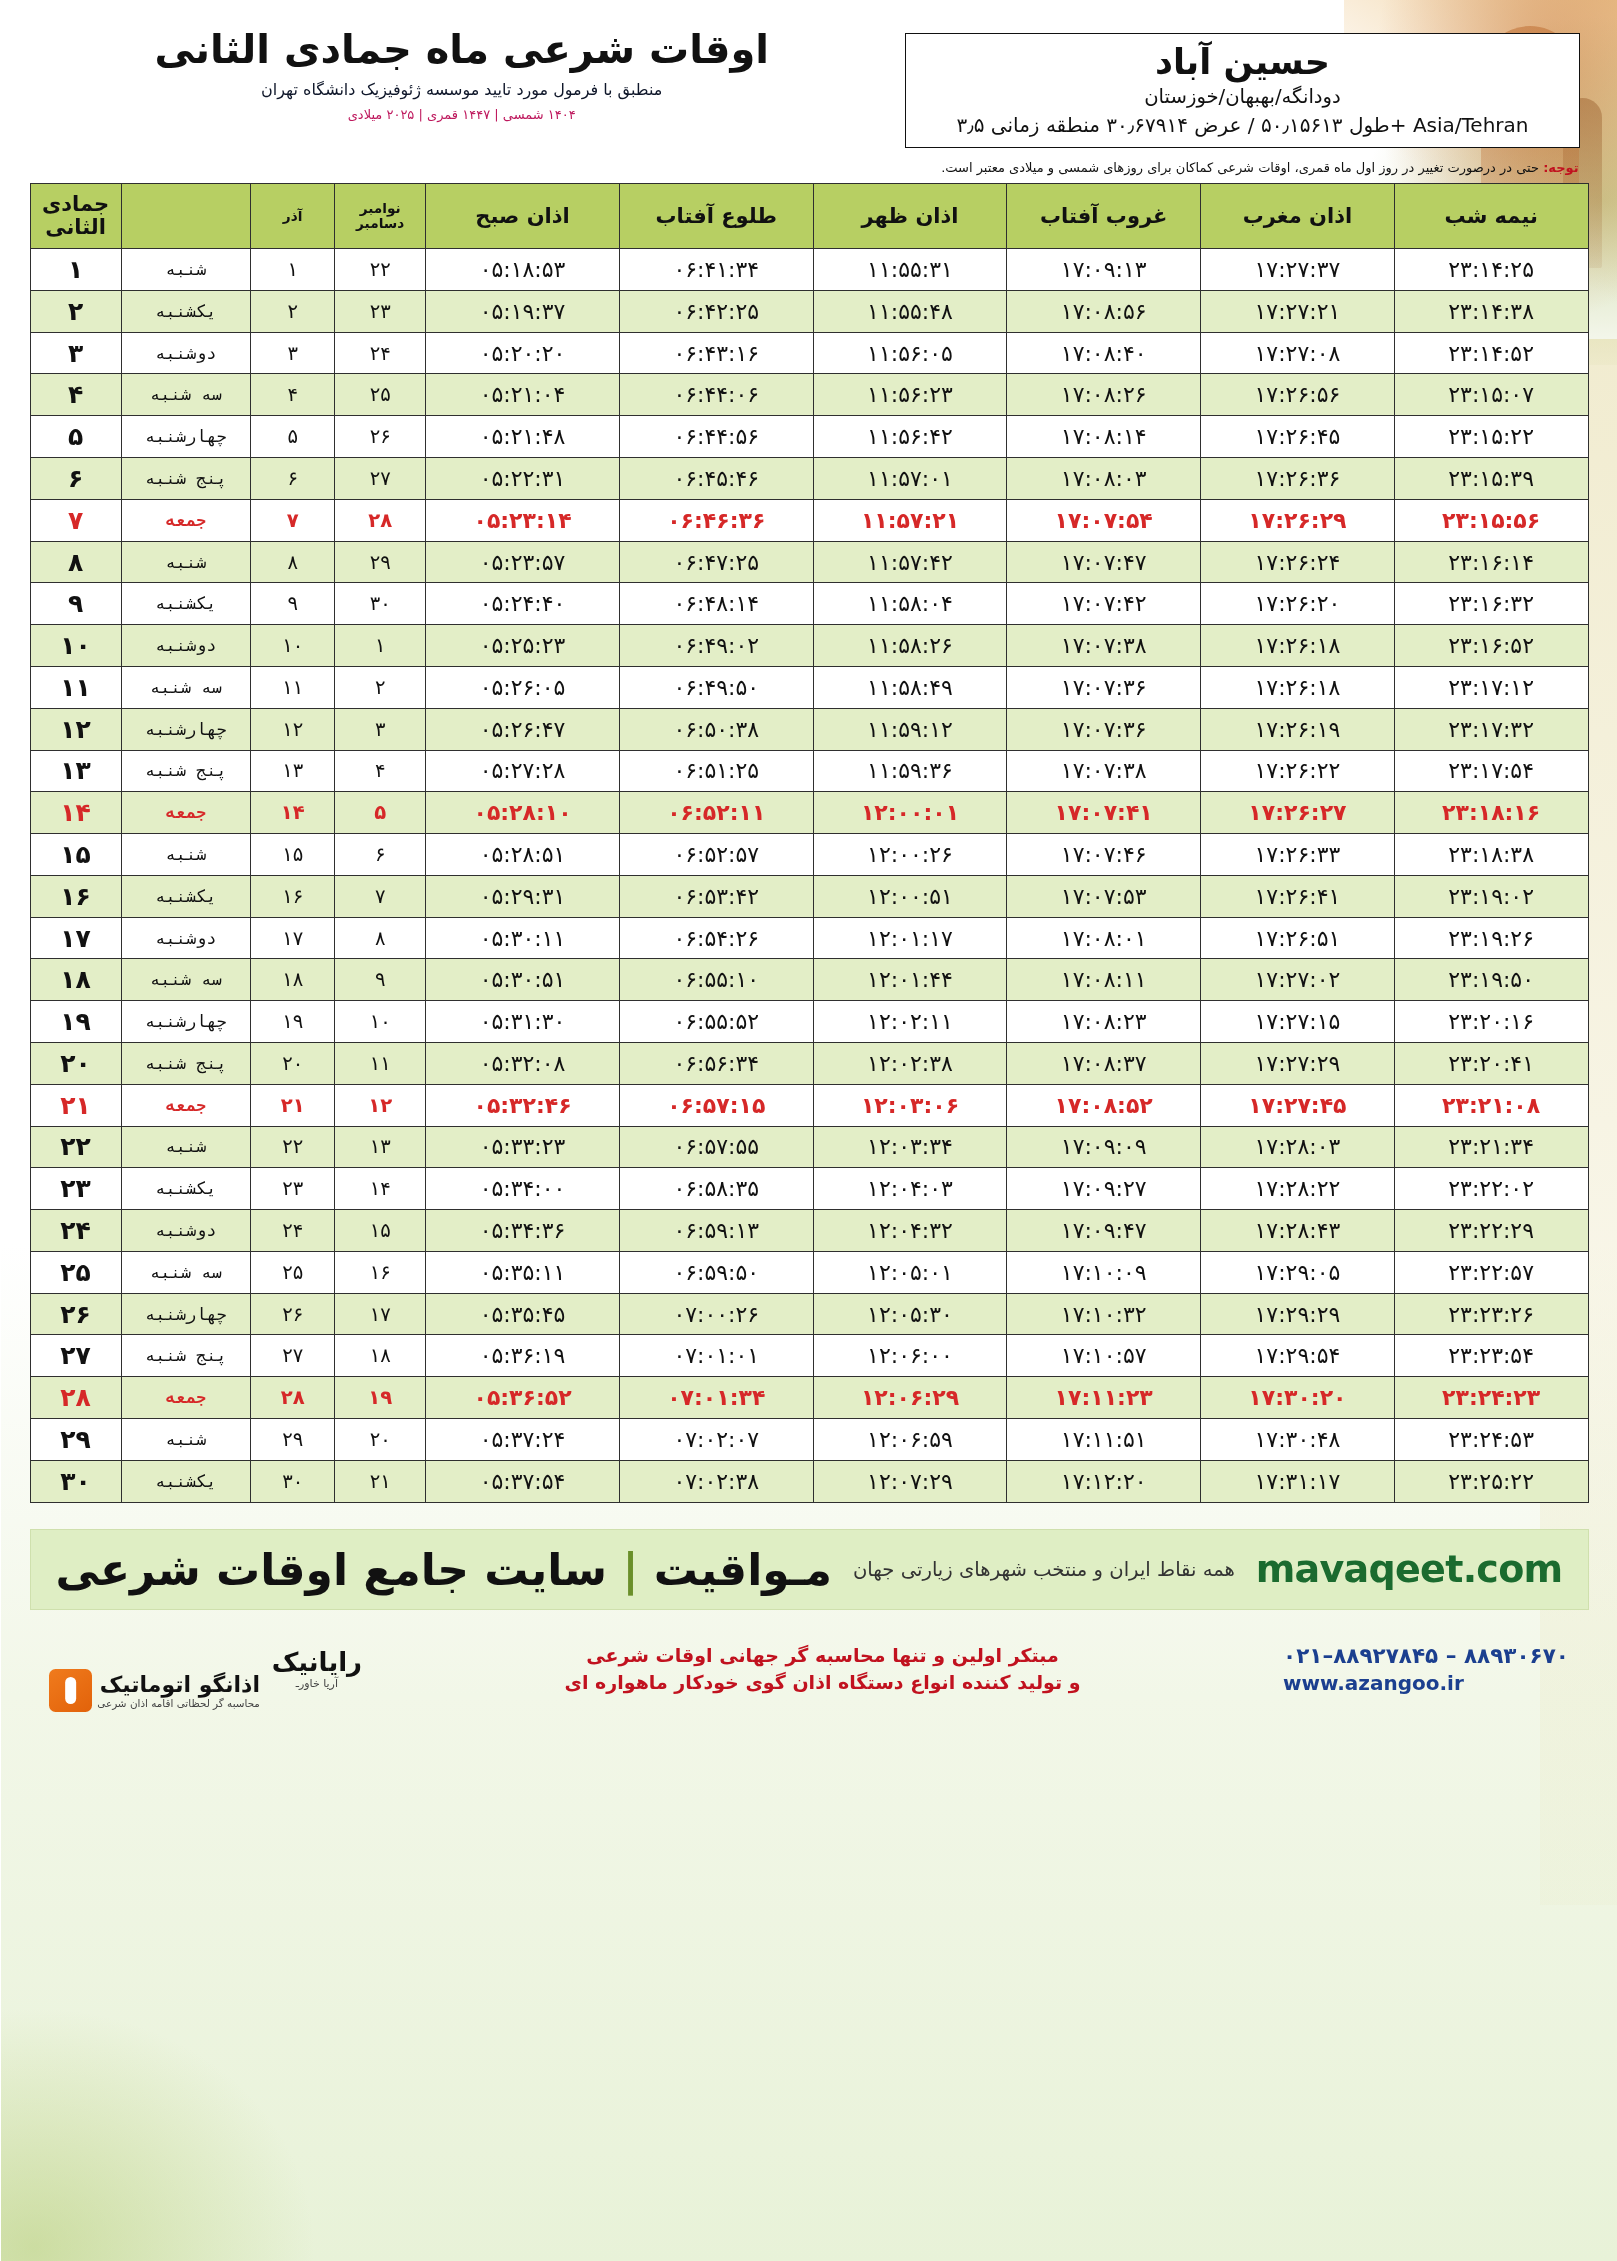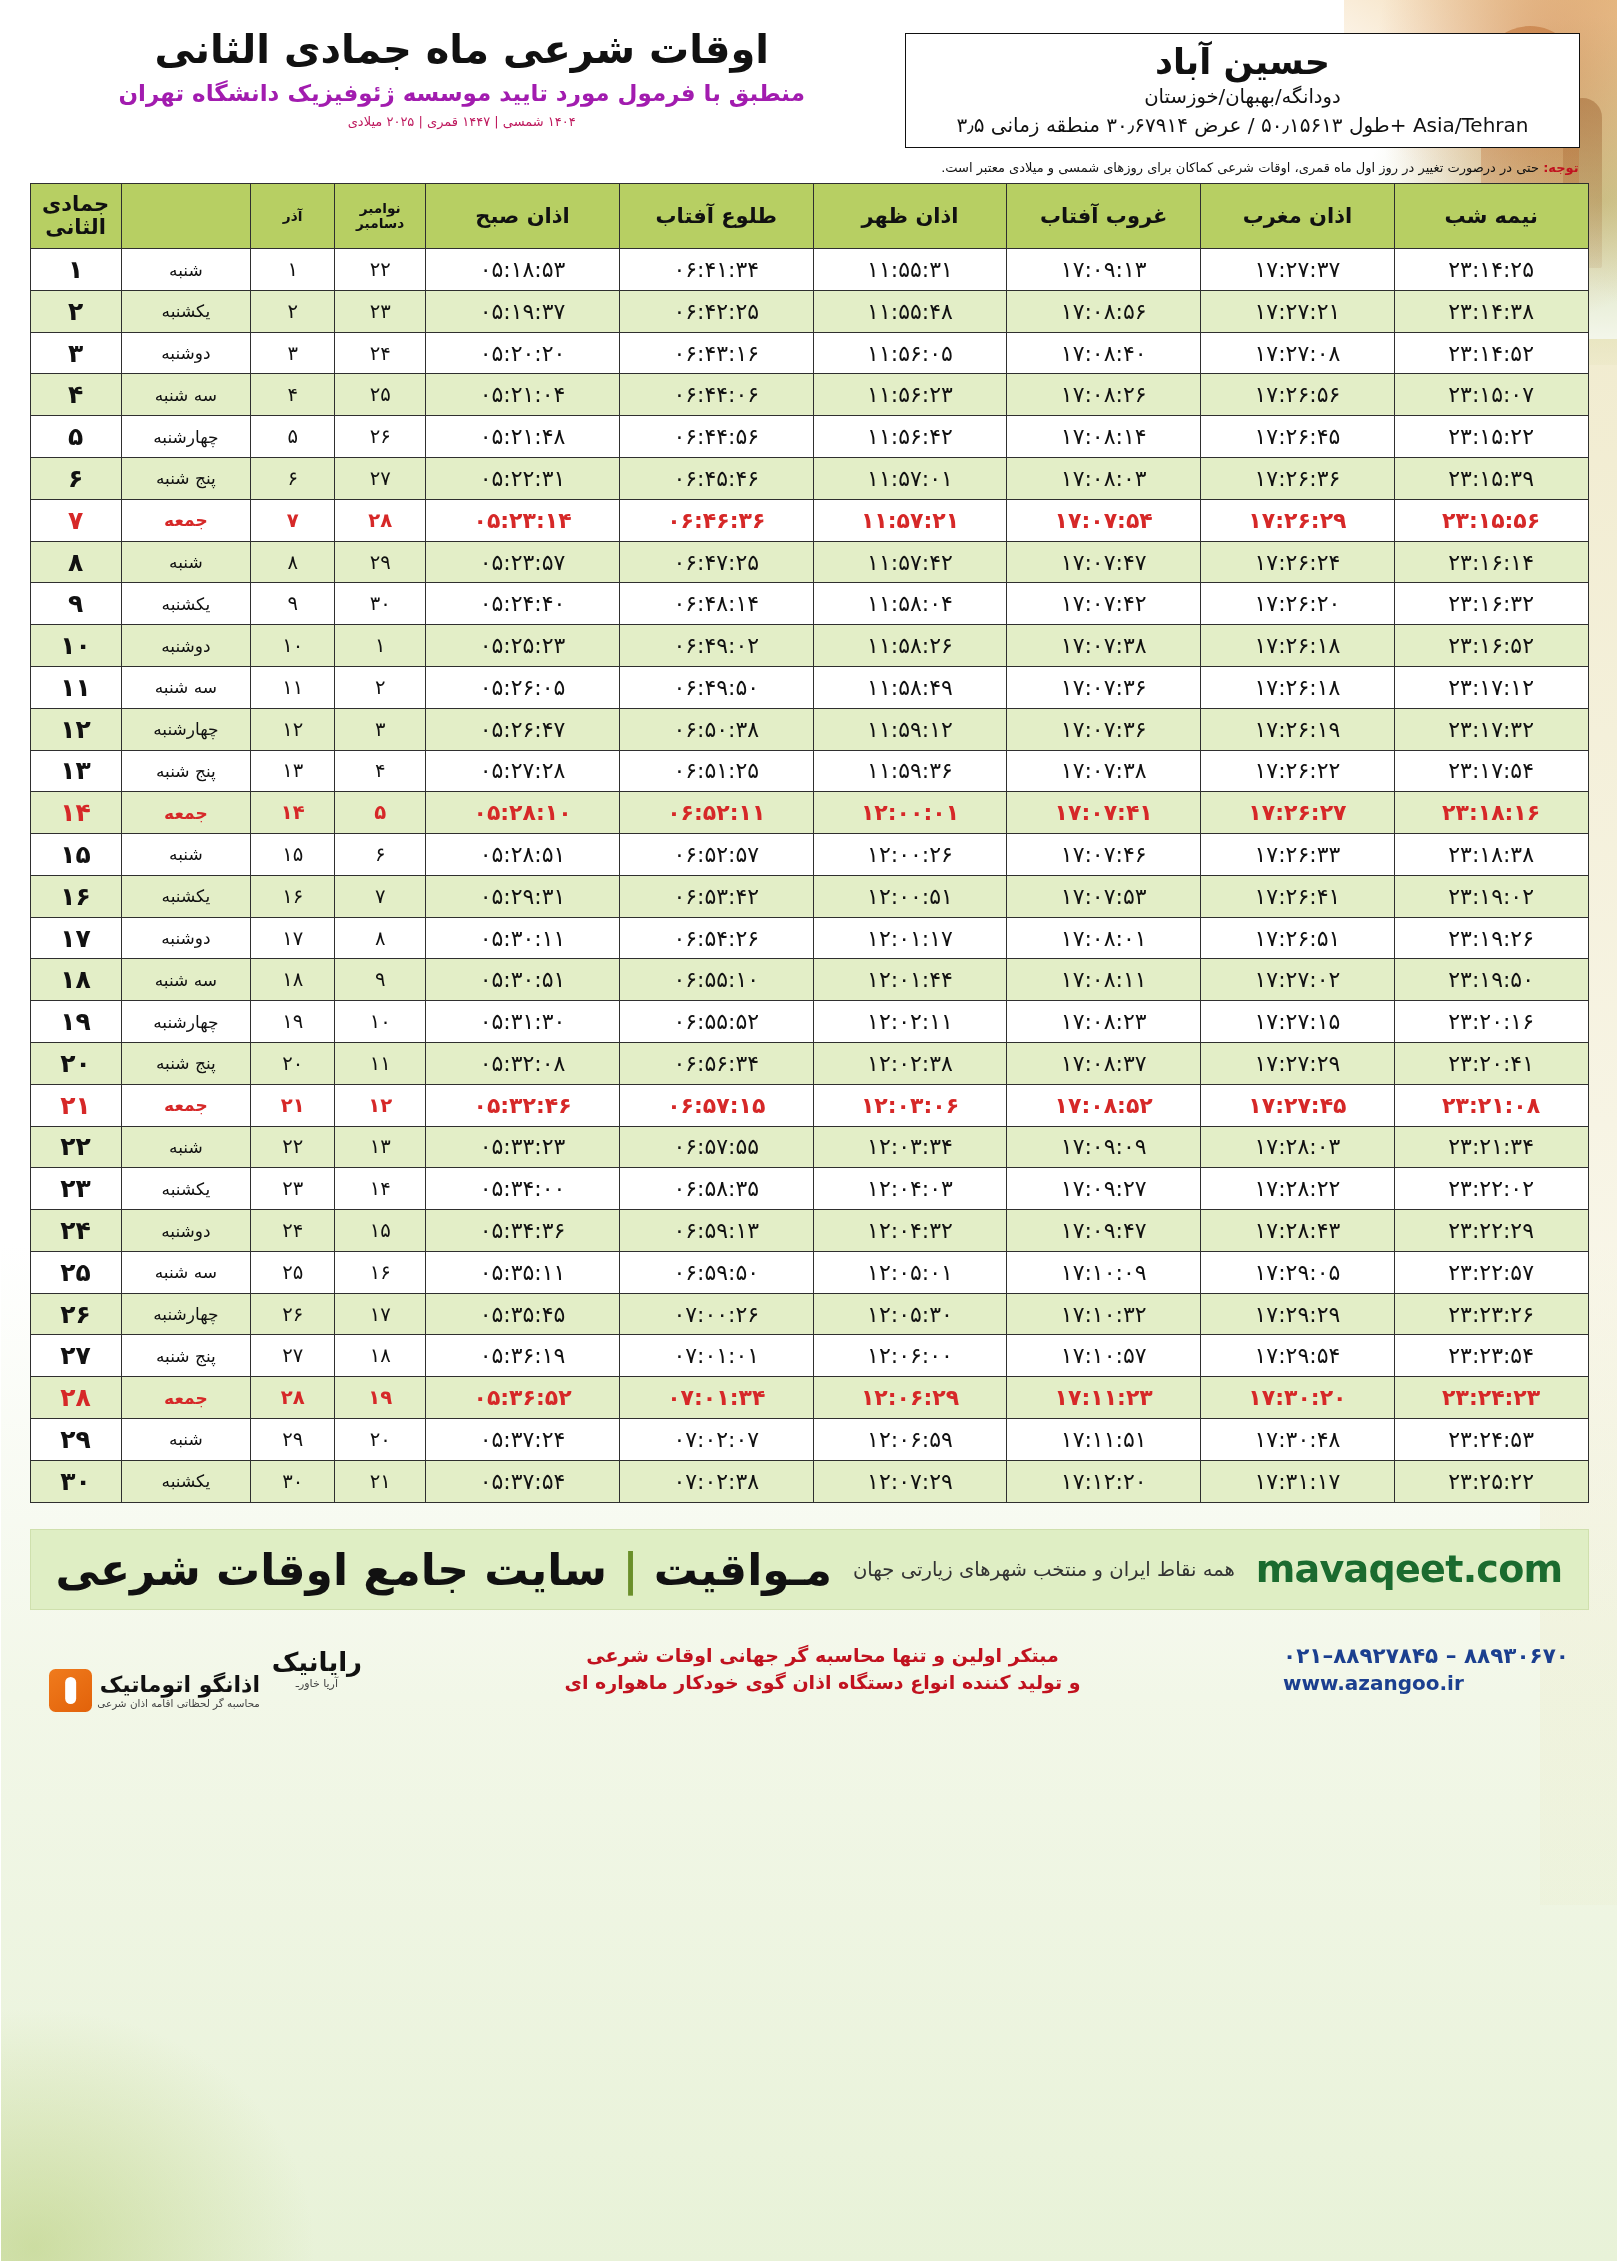--- a/index.html
+++ b/index.html
@@ -39,21 +39,21 @@
   }
 
   .page{position:relative;z-index:2;padding:0 25px;}
 
   
   header{display:flex;align-items:flex-start;justify-content:space-between;padding:26px 13px 0 13px;}
   .title-block{text-align:center;flex:1;padding-right:19.6px;}
   .main-title{
     font-size:40px;font-weight:bold;color:#111;letter-spacing:-0.7px;line-height:1.15;
   }
-  .sub-title{font-size:23px;font-weight:bold;color:#a21caf;margin-top:7.8px;}
+  .sub-title{font-size:16px;font-weight:normal;color:#0f172a;margin-top:7.8px;}
   .year-line{font-size:13px;color:#be185d;margin-top:7.8px;}
 
   .city-box{
     border:1.3px solid #111;background:#fff;padding:9px 17px 10.4px 17px;
     min-width:639px;text-align:center;margin-top:6.5px;
   }
   .city-name{font-size:35px;font-weight:bold;color:#111;line-height:1.1;}
   .city-region{font-size:19.6px;color:#111;margin-top:3.9px;}
   .city-coord{font-size:20px;color:#111;margin-top:5.2px;direction:ltr;}
 
@@ -69,21 +69,21 @@
     background:#b7cf63;color:#111;font-size:21px;font-weight:bold;padding:9px 2.6px;
     line-height:1.1;
   }
   thead th.small{font-size:13.7px;}
   tbody td{
     font-size:22px;padding:5.9px 1.3px;color:#111;background:#ffffff;
     font-family:"DejaVu Sans",sans-serif;
   }
   tbody tr.alt td{background:#e3eec7;}
   tbody td.day-num{font-size:25px;font-weight:bold;}
-  tbody td.weekday{font-size:17px;}
+  tbody td.weekday{font-size:17px;font-family:Liberation Mono, monospace;}
   tbody td.hijri,tbody td.greg{font-size:19.6px;}
   tbody tr.friday td{color:#d62828;font-weight:bold;}
   tbody tr.friday td.weekday{color:#d62828;}
   col.c-time{width:166px;}
   col.c-greg{width:78px;}
   col.c-hijri{width:72px;}
   col.c-weekday{width:111px;}
   col.c-num{width:78px;}
 
   

